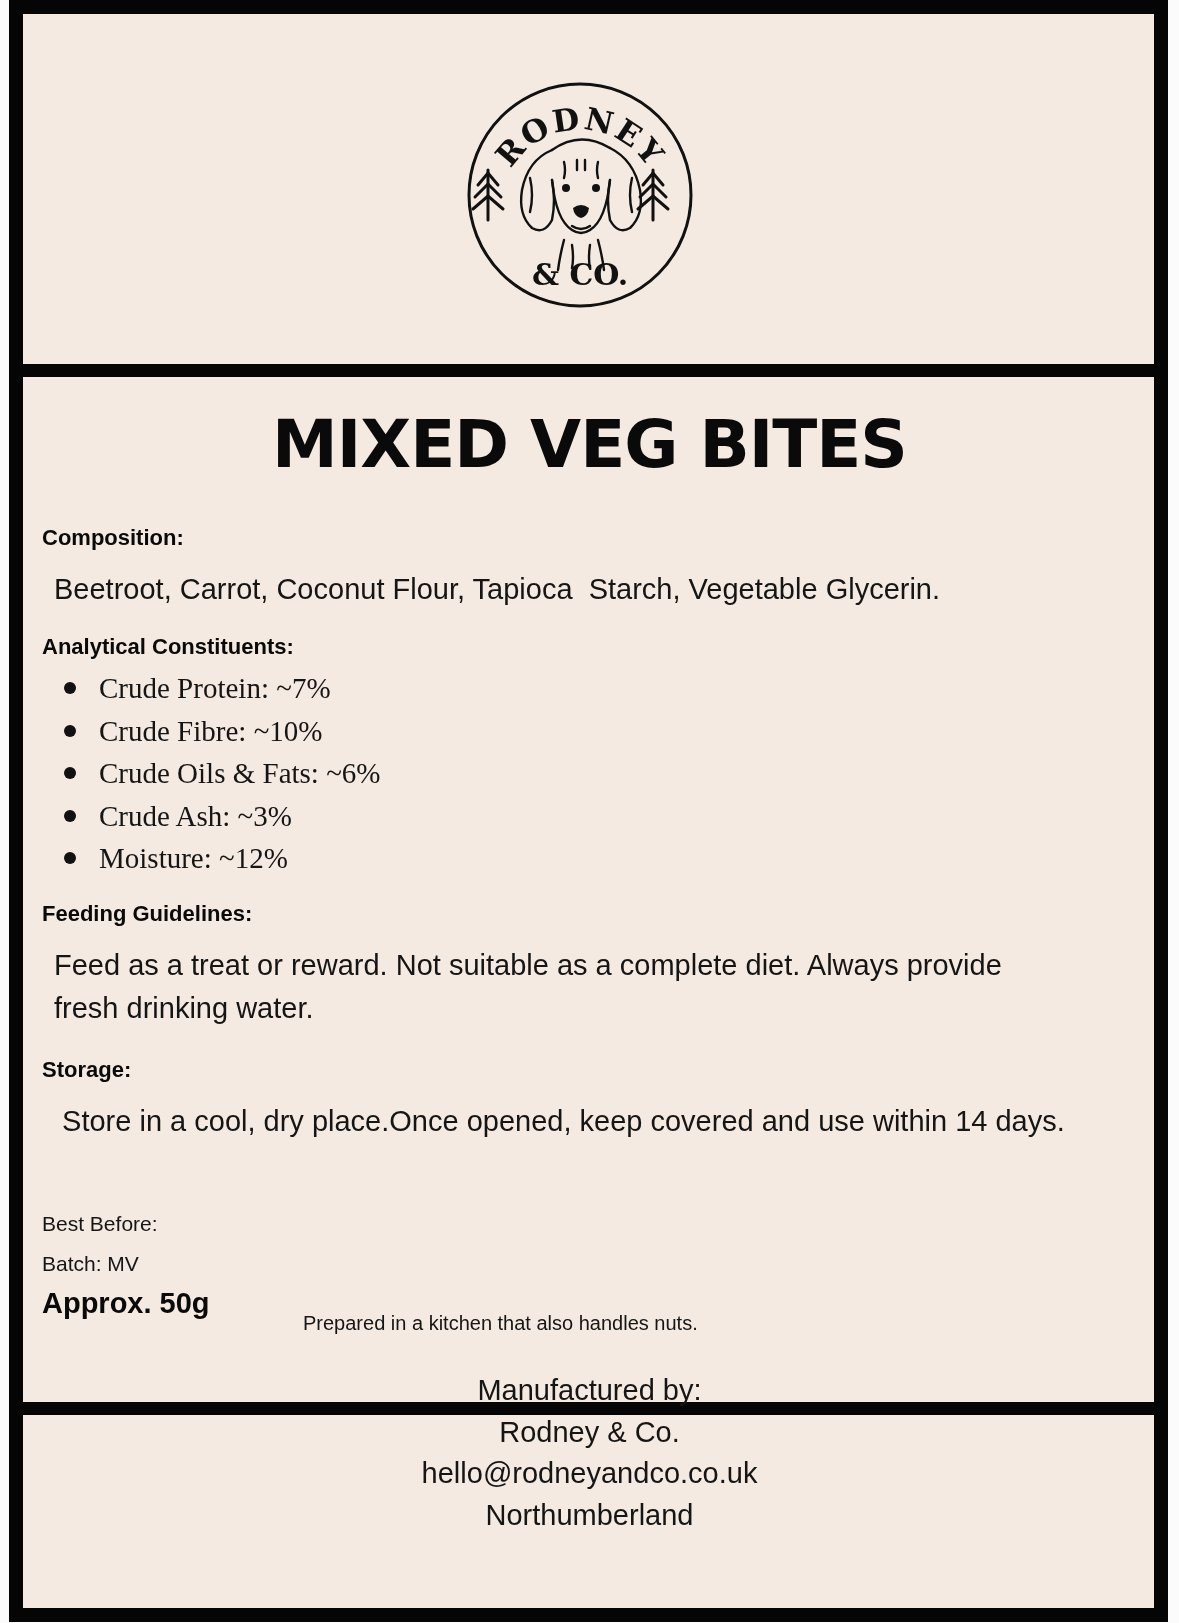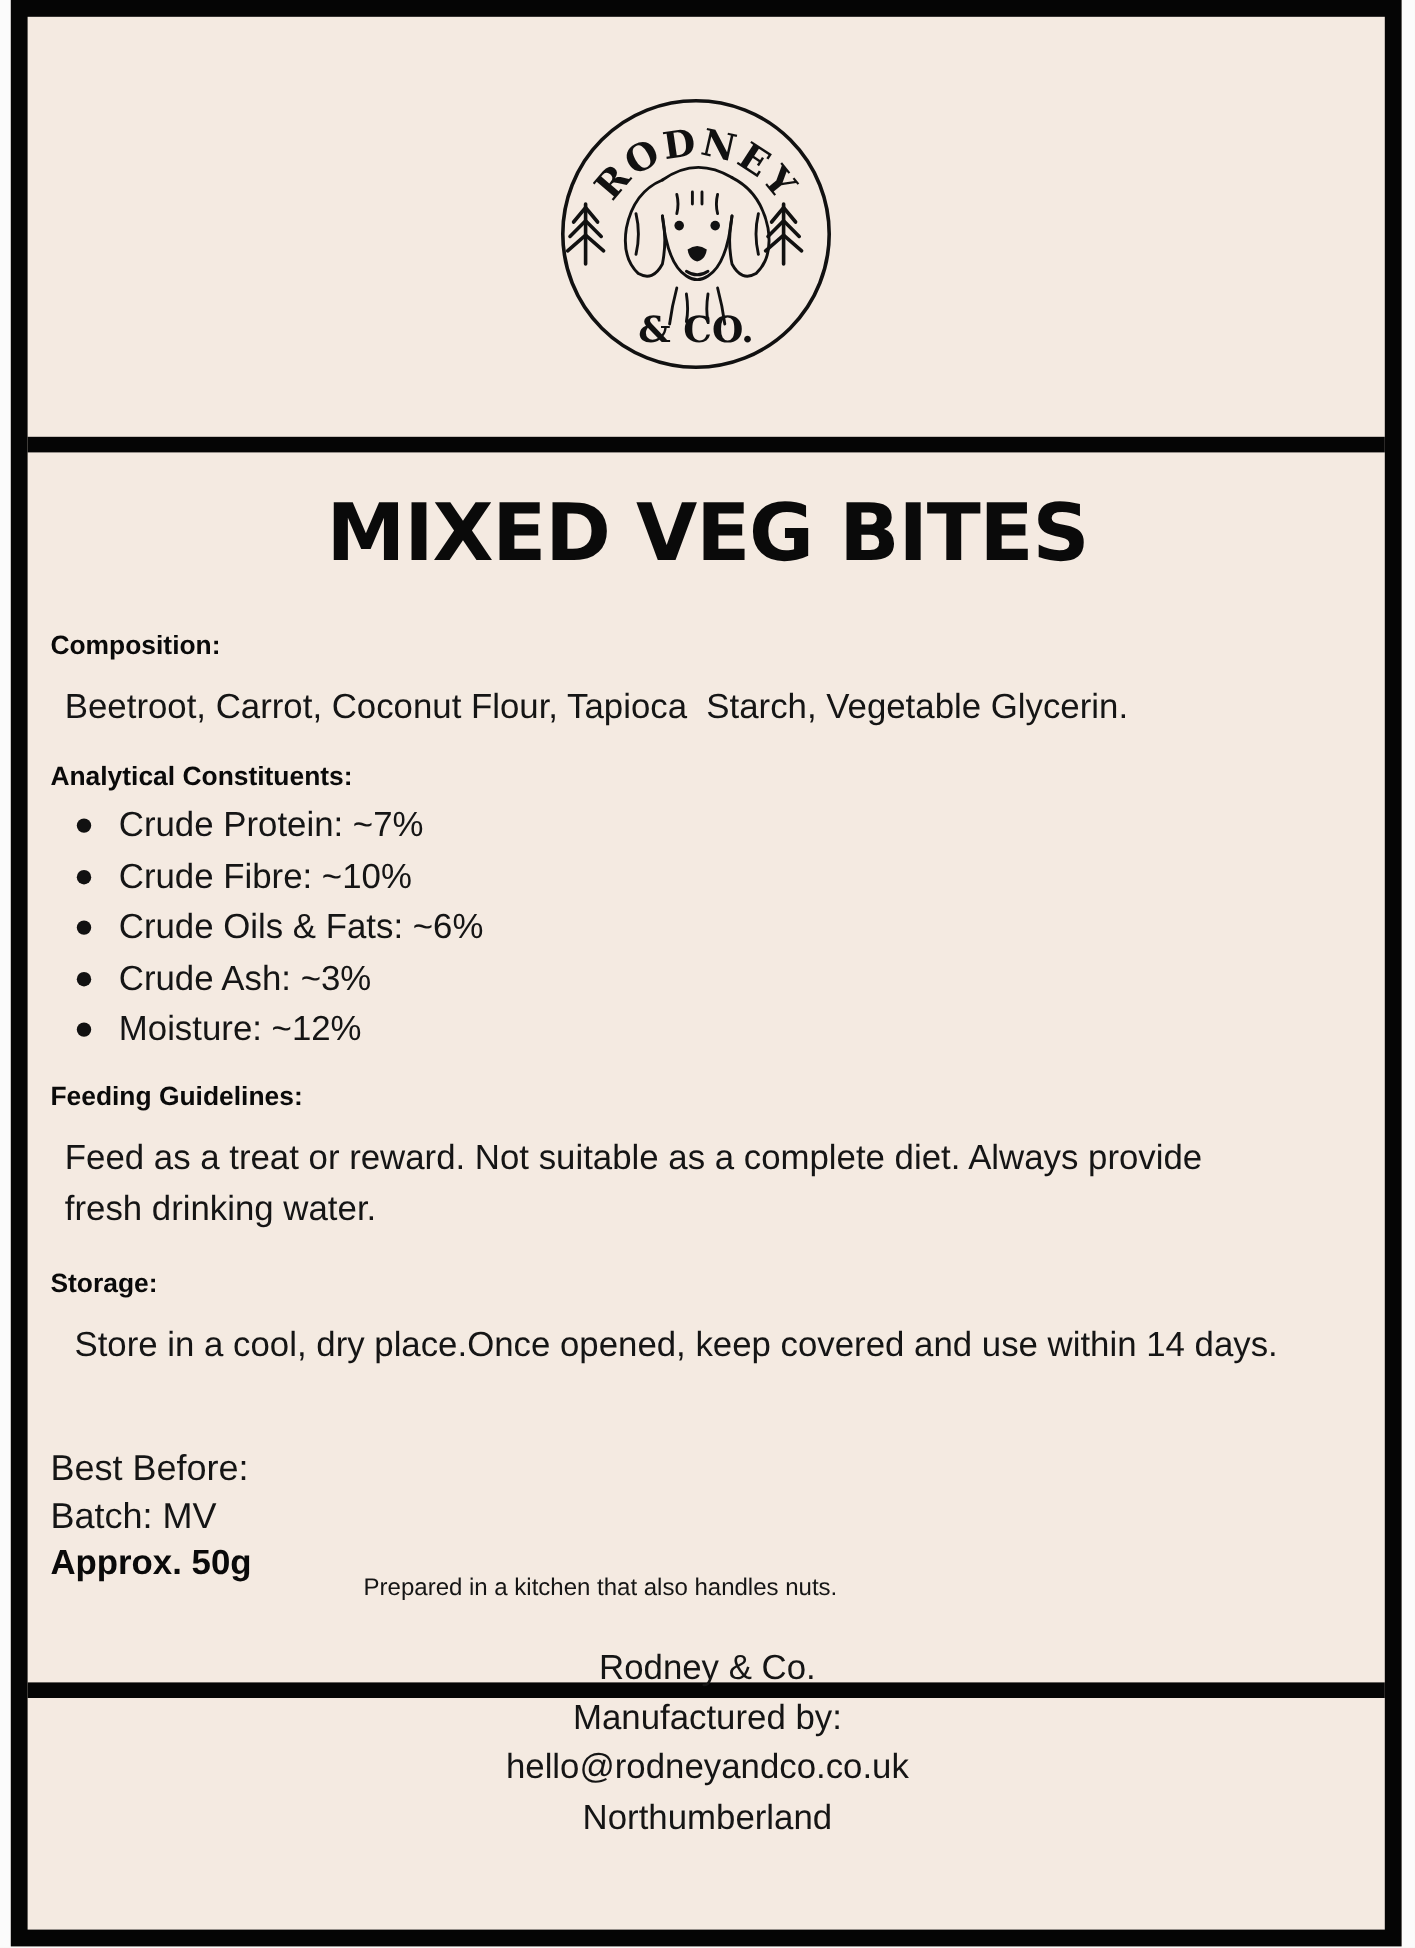--- a/index.html
+++ b/index.html
@@ -83,21 +83,21 @@
       white-space: pre-wrap;
     }
     .section { margin-bottom: 22px; }
 
     .bullets {
       list-style: none;
       padding: 0;
       margin: 2px 0 0 0;
     }
     .bullets li {
-      font-family: Liberation Sans, sans-serif;
+      font-family: Liberation Serif, serif;
       font-size: 29px;
       line-height: 42.5px;
       color: #151515;
       display: flex;
       align-items: center;
       text-align: right;
     }
     .bullet-dot {
       display: inline-block;
       width: 12px;
@@ -108,21 +108,21 @@
       margin-right: 23px;
     }
 
     .meta {
       position: absolute;
       left: 42px;
       top: 1204px;
     }
     .meta .line {
       font-family: "Liberation Sans", sans-serif;
-      font-size: 30px;
+      font-size: 21px;
       line-height: 40px;
       color: #151515;
     }
     .meta .weight {
       font-family: "Liberation Sans", sans-serif;
       font-weight: bold;
       font-size: 29px;
       line-height: 38px;
       color: #0a0a0a;
     }
@@ -251,17 +251,17 @@
 </div>
 
 <div class="meta">
   <div class="line">Best Before:</div>
   <div class="line">Batch: MV</div>
   <div class="weight">Approx. 50g</div>
 </div>
 <div class="allergen">Prepared in a kitchen that also handles nuts.</div>
 
 <div class="footer">
+  <div class="fline">Manufactured by:</div>
   <div class="fline">Rodney &amp; Co.</div>
-  <div class="fline">Manufactured by:</div>
   <div class="fline">hello@rodneyandco.co.uk</div>
   <div class="fline">Northumberland</div>
 </div>
 
 </body></html>

